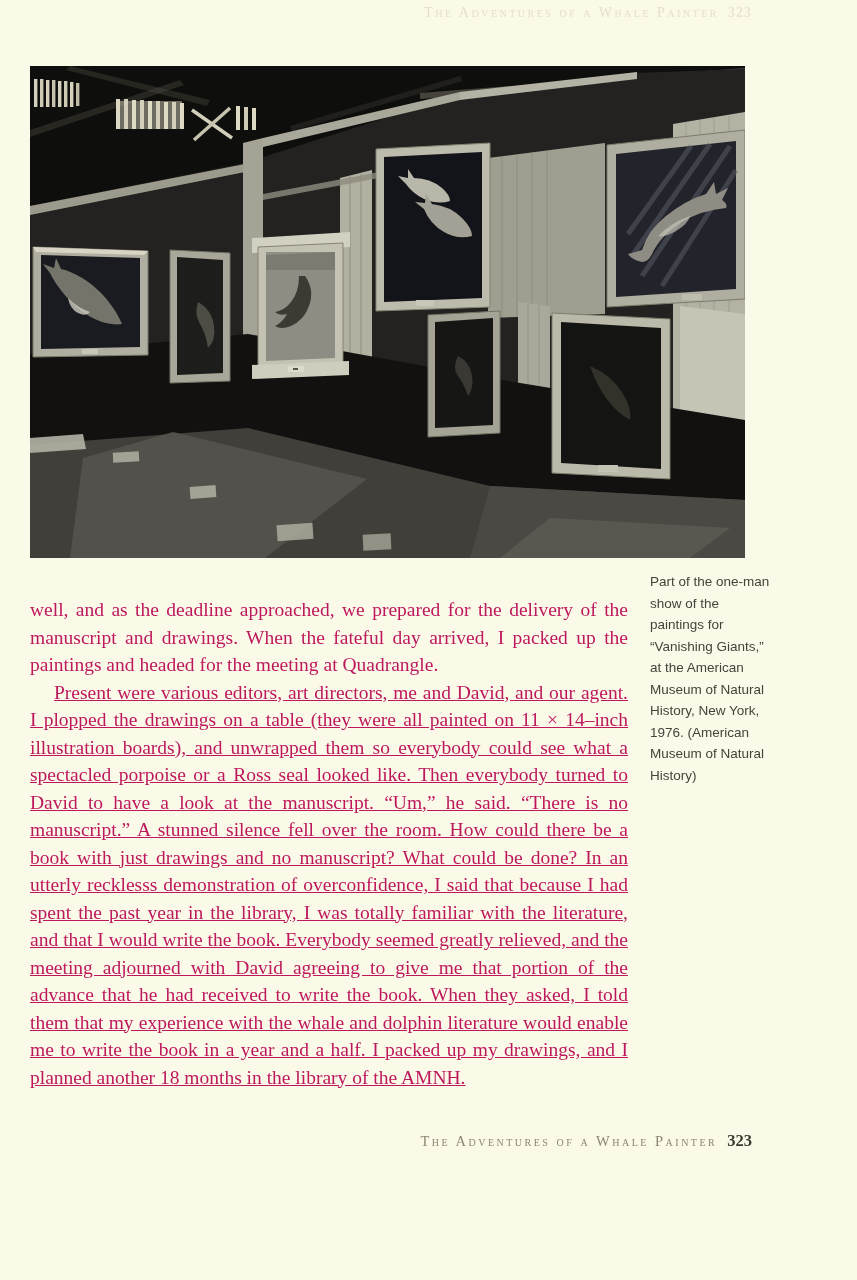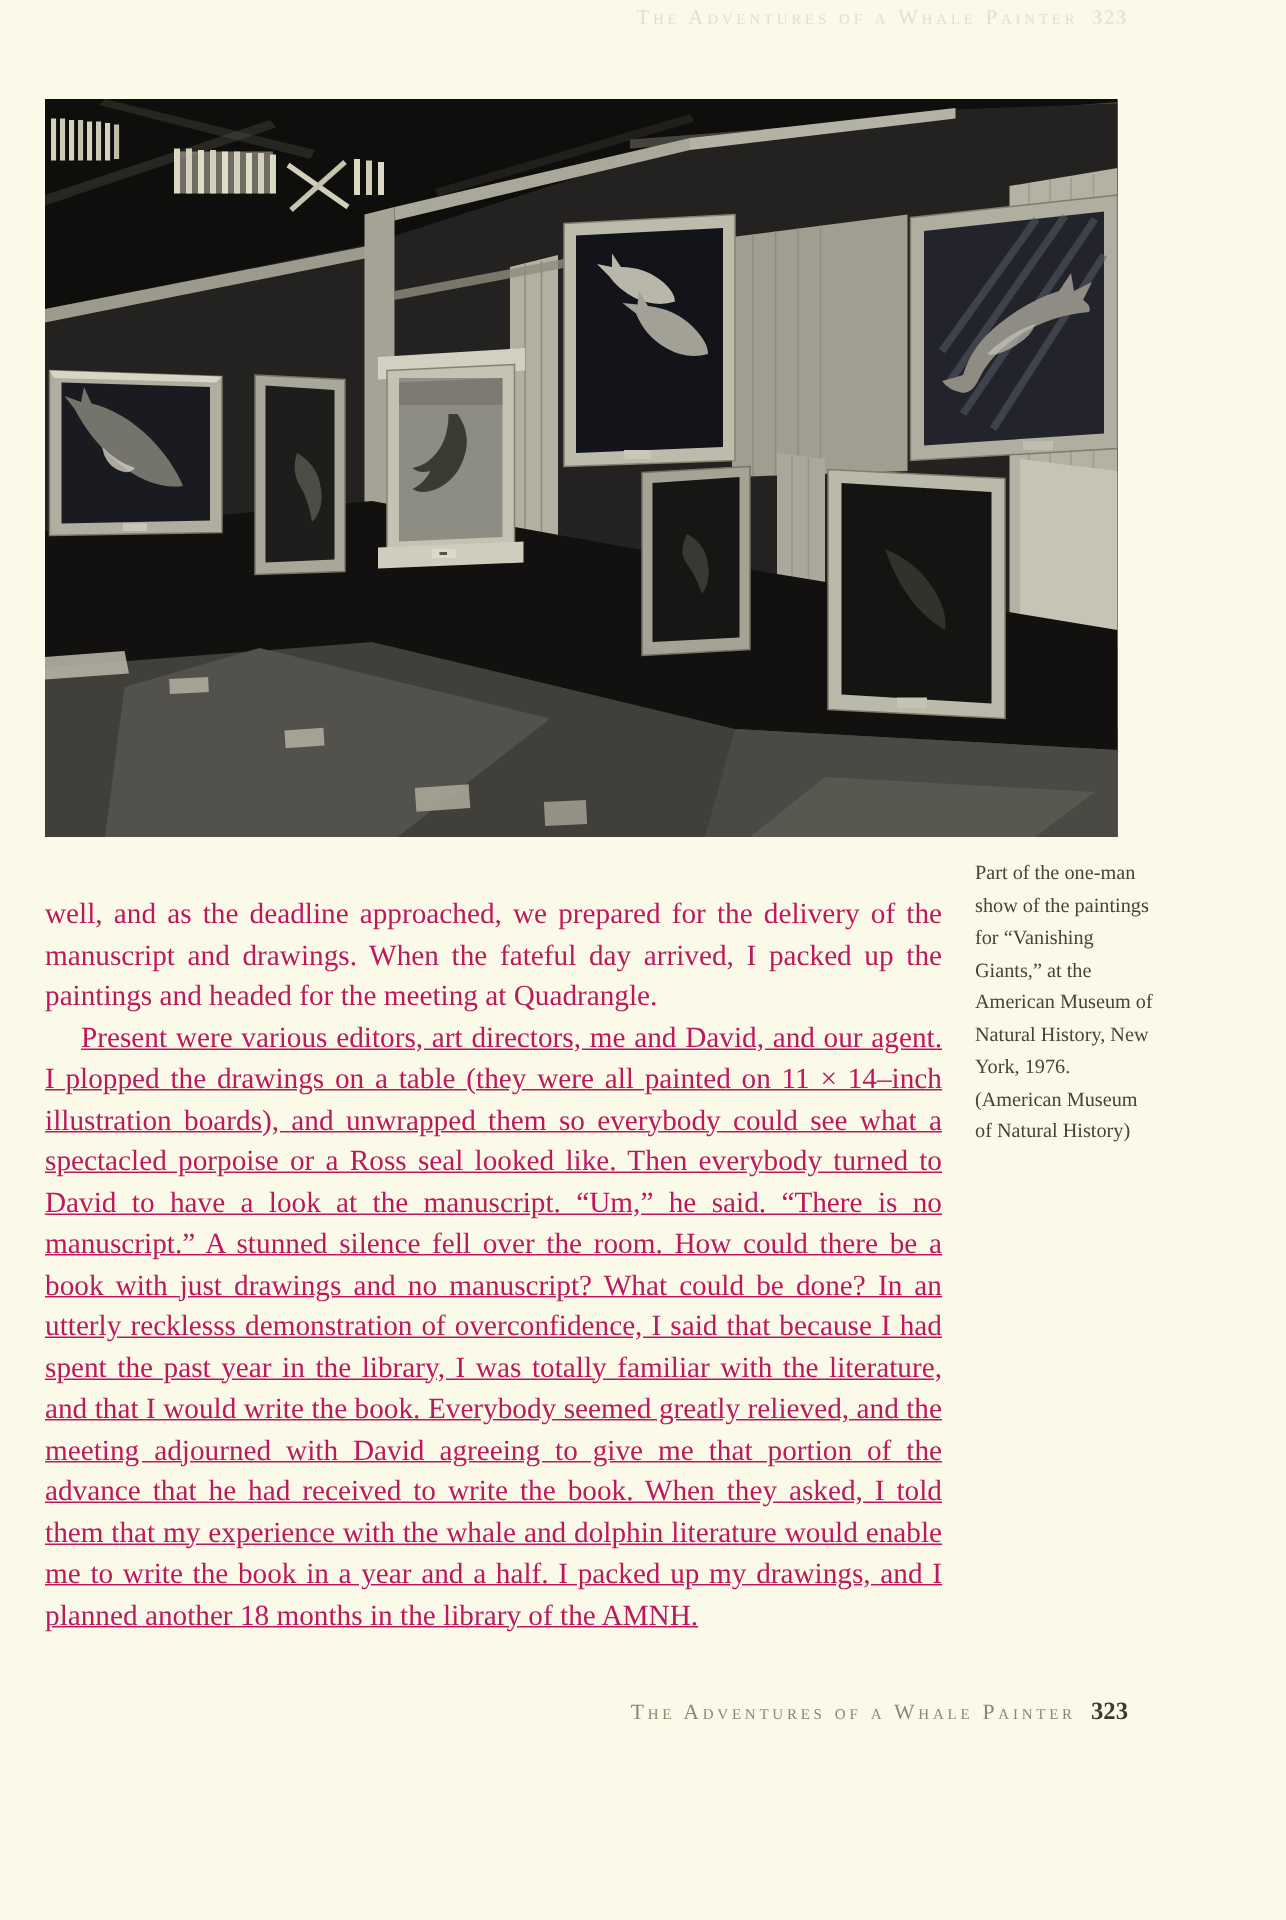--- a/index.html
+++ b/index.html
@@ -24,21 +24,21 @@
   
   .photo-frame{
     position:absolute;left:30px;top:66px;width:715px;height:492px;
     background:#0b0b0a;
   }
   .photo-frame svg{display:block;width:715px;height:492px;}
 
   
   .caption{
     position:absolute;left:650px;top:571px;width:120px;
-    font-family:Liberation Serif, serif;
+    font-family:Liberation Sans, sans-serif;
     font-size:13.5px;line-height:21.5px;
     color:#45443b;
   }
 
   
   .body-text{
     position:absolute;left:30px;top:596px;width:598px;
     font-size:19.5px;line-height:27.5px;
     color:#be185d;
     text-align:justify;

